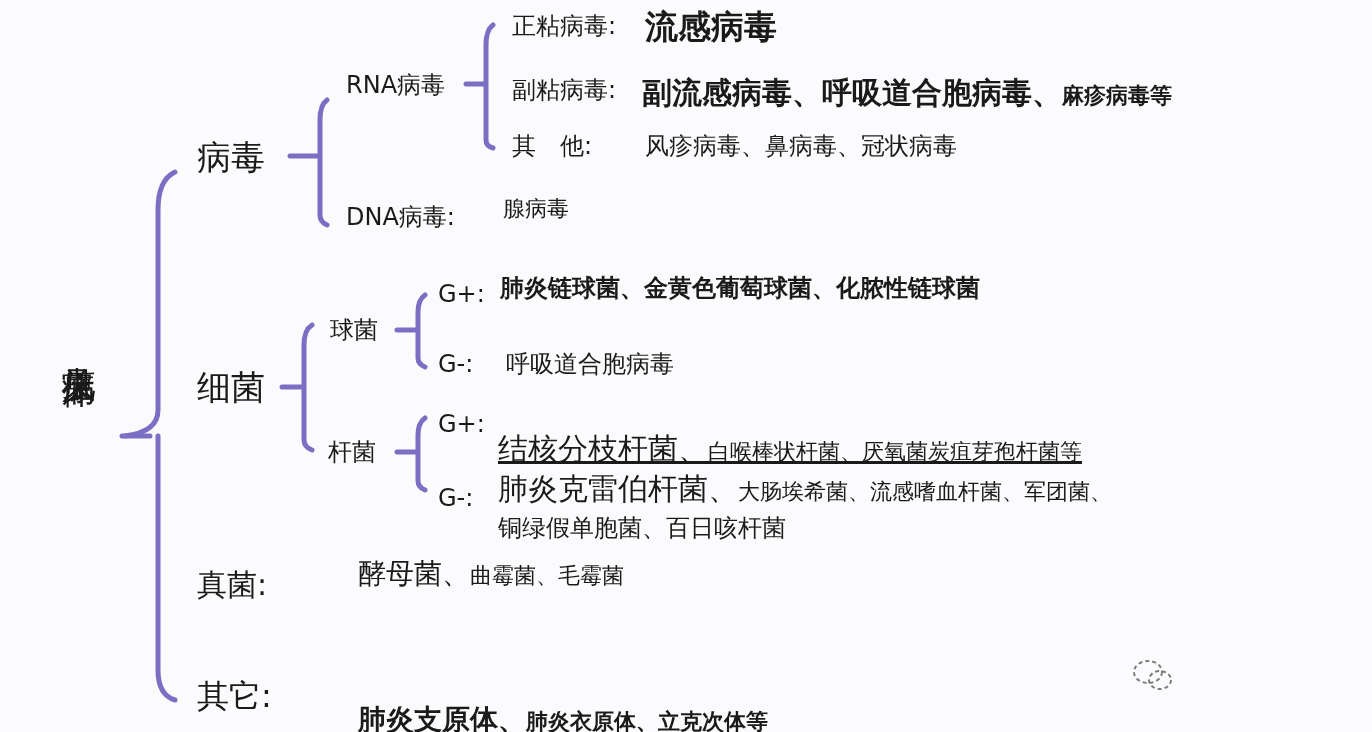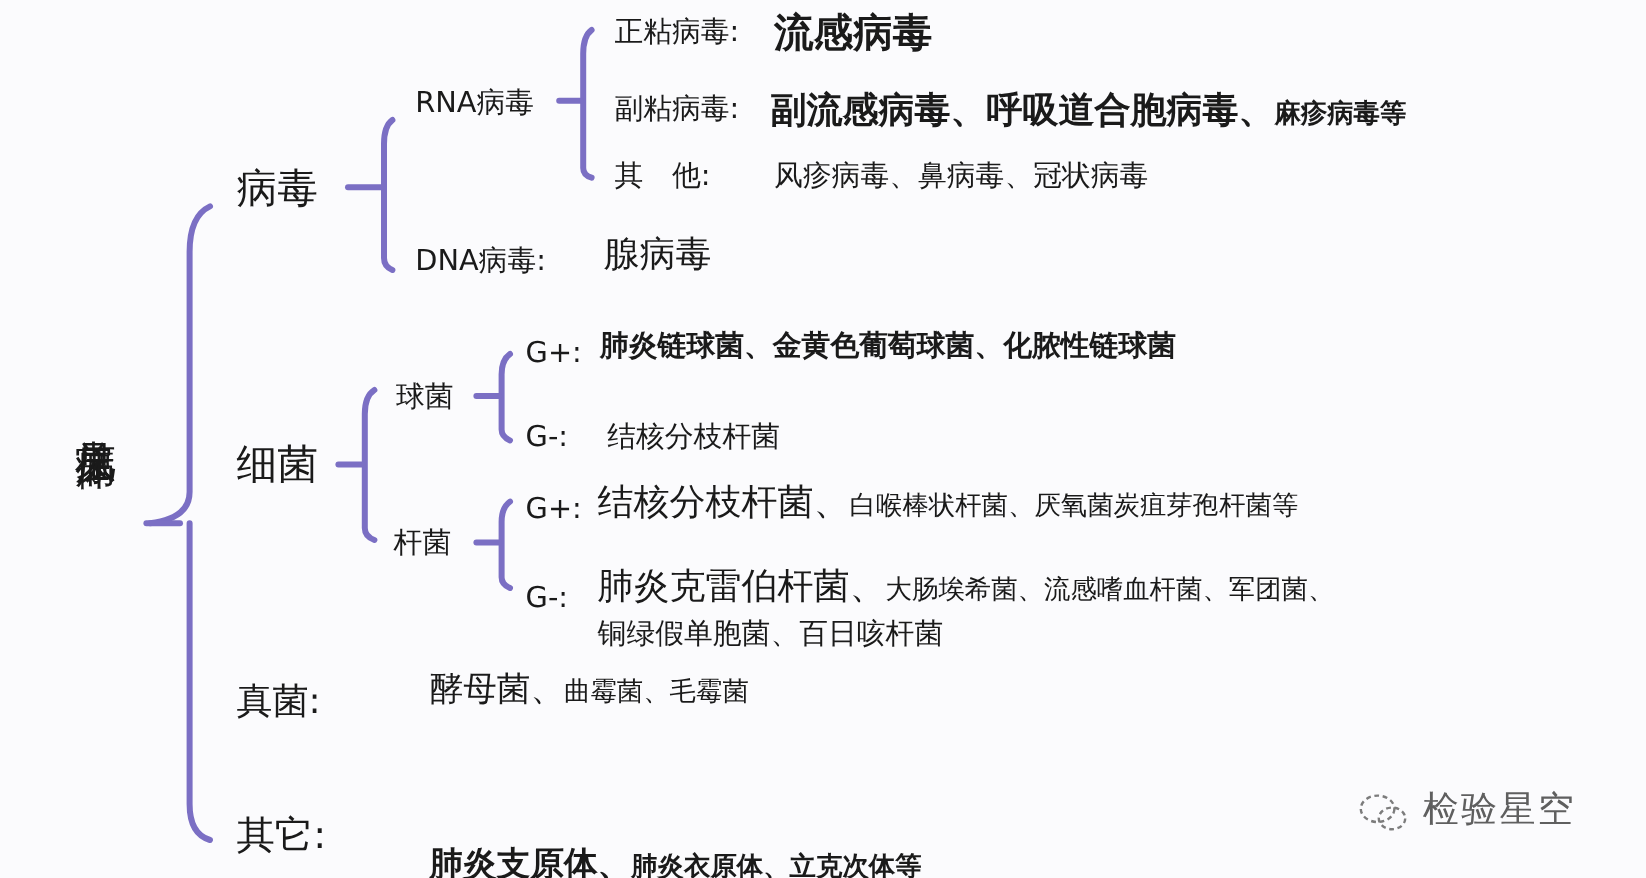--- a/index.html
+++ b/index.html
@@ -45,31 +45,31 @@
 <div class="t sm" style="left:346px;top:73px;">RNA病毒</div>
 <div class="t sm" style="left:512px;top:14px;">正粘病毒:</div>
 <div class="t lg b" style="left:645px;top:10px;font-size:33px;">流感病毒</div>
 <div class="t sm" style="left:512px;top:78px;">副粘病毒:</div>
 <div class="t b" style="left:642px;top:78px;font-size:30px;">
   <span>副流感病毒、呼吸道合胞病毒、</span><span style="font-size:22px;">麻疹病毒等</span>
 </div>
 <div class="t sm" style="left:512px;top:134px;">其　他:</div>
 <div class="t sm" style="left:645px;top:134px;">风疹病毒、鼻病毒、冠状病毒</div>
 <div class="t sm" style="left:346px;top:205px;">DNA病毒:</div>
-<div class="t lg" style="left:503px;top:198px;font-size:30px;">腺病毒</div>
+<div class="t lg" style="left:503px;top:198px;font-size:22px;">腺病毒</div>
 
 <div class="t lg" style="left:197px;top:370px;">细菌</div>
 <div class="t sm" style="left:330px;top:318px;">球菌</div>
 <div class="t sm" style="left:438px;top:282px;">G+:</div>
 <div class="t b" style="left:500px;top:276px;font-size:24px;">肺炎链球菌、金黄色葡萄球菌、化脓性链球菌</div>
 <div class="t sm" style="left:438px;top:352px;">G-:</div>
-<div class="t sm" style="left:506px;top:352px;">结核分枝杆菌</div>
+<div class="t sm" style="left:506px;top:352px;">呼吸道合胞病毒</div>
 <div class="t sm" style="left:328px;top:440px;">杆菌</div>
 <div class="t sm" style="left:438px;top:412px;">G+:</div>
-<div class="t" style="left:498px;top:404px;font-size:30px;">
+<div class="t" style="left:498px;top:434px;font-size:30px;text-decoration:underline;">
   <span>结核分枝杆菌、</span><span style="font-size:22px;">白喉棒状杆菌、厌氧菌炭疽芽孢杆菌等</span>
 </div>
 <div class="t sm" style="left:438px;top:486px;">G-:</div>
 <div class="t" style="left:498px;top:474px;font-size:30px;">
   <span>肺炎克雷伯杆菌、</span><span style="font-size:22px;">大肠埃希菌、流感嗜血杆菌、军团菌、</span>
 </div>
 <div class="t sm" style="left:498px;top:516px;">铜绿假单胞菌、百日咳杆菌</div>
 
 <div class="t lg" style="left:197px;top:570px;font-size:30px;">真菌:</div>
 <div class="t" style="left:358px;top:560px;font-size:28px;">
@@ -83,14 +83,13 @@
 
 <div class="wm" style="left:1130px;top:654px;">
   <span style="display:inline-block;width:44px;height:36px;vertical-align:middle;">
     <svg width="44" height="36">
         <g fill="none" stroke="#666" stroke-width="2" stroke-dasharray="4 3">
           <ellipse cx="18" cy="16" rx="14" ry="11"></ellipse>
           <ellipse cx="30" cy="24" rx="11" ry="9"></ellipse>
         </g>
       </svg>
   </span>
-  <span>检验星空</span>
 </div>
 
 </body></html>

